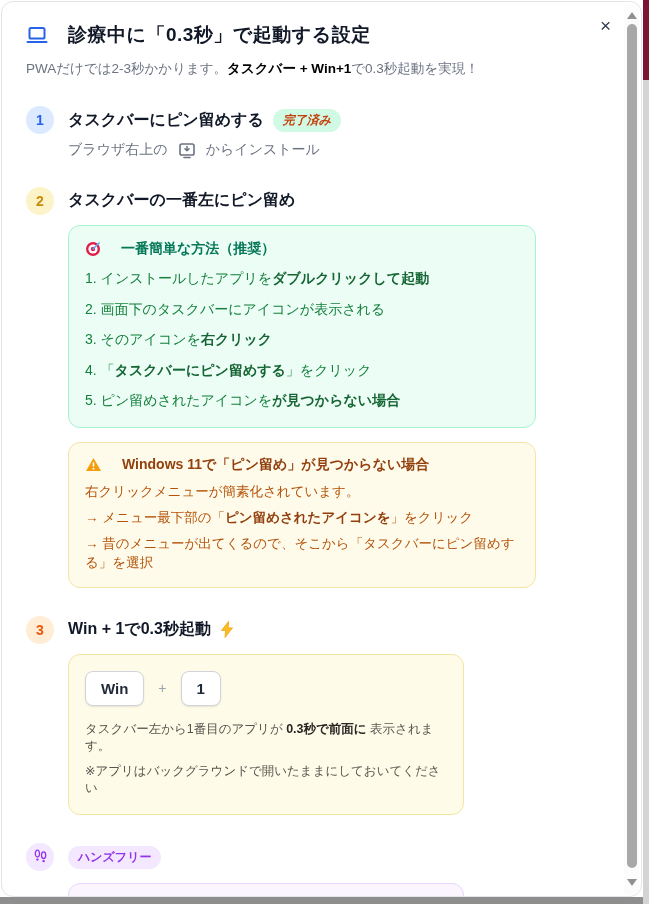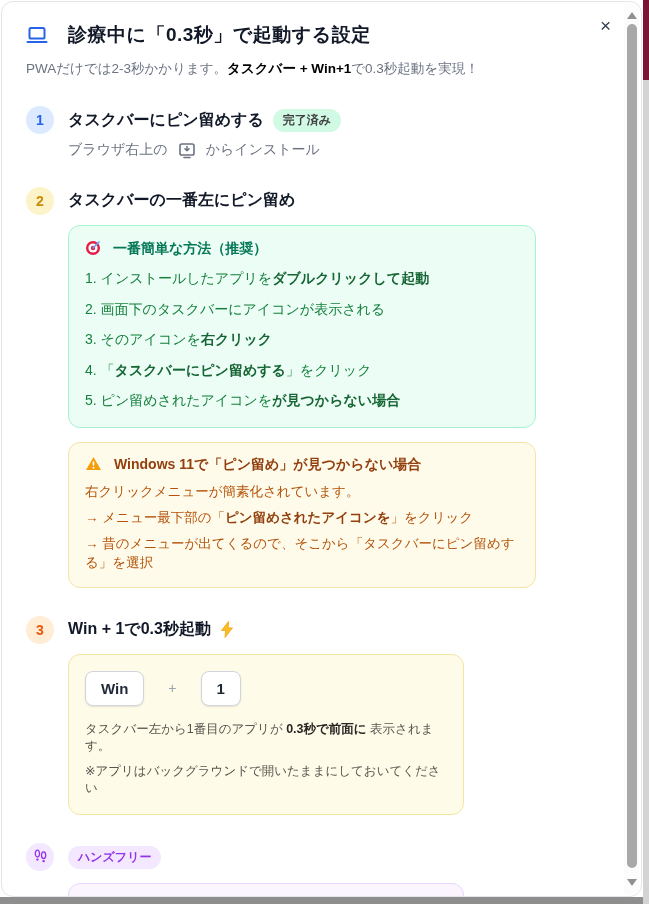--- a/index.html
+++ b/index.html
@@ -29,39 +29,39 @@
   .circle{width:28px;height:28px;border-radius:50%;display:flex;align-items:center;
     justify-content:center;font-weight:700;font-size:14px;flex:none;}
   .c1{background:#dbeafe;color:#2563eb;}
   .c2{background:#fdf3c9;color:#ca8a04;}
   .c3{background:#ffedd5;color:#ea580c;}
   .c4{background:#f3e8ff;}
   .scol{flex:1;min-width:0;}
   .strow{display:flex;align-items:center;gap:9px;padding-top:3px;}
   .stitle{font-size:16px;font-weight:700;color:#111827;}
   .badge{font-size:12px;font-weight:700;border-radius:999px;padding:3px 10px;white-space:nowrap;}
-  .badge.done{background:#d1fae5;color:#404040;}
+  .badge.done{background:#d1fae5;color:#c2410c;font-style:italic;}
   .badge.hands{background:#f3e8ff;color:#9333ea;}
   .s1desc{margin-top:9px;color:#6b7280;font-size:14px;display:flex;align-items:center;gap:10px;}
 
   
   .box{border-radius:12px;box-sizing:border-box;margin-top:14px;}
-  .bhead{font-weight:700;font-size:14px;display:flex;gap:12px;}
+  .bhead{font-weight:700;font-size:14px;display:flex;align-items:center;gap:20px;}
   .rline{line-height:1.4;}
   .green{background:#ecfdf5;border:1px solid #a7f3d0;width:468px;padding:14px 16px 16px;}
   .green .bhead{color:#047857;}
   .green .rline{color:#15803d;font-size:14px;margin-top:11px;}
   .green .b{color:#166534;font-weight:700;}
   .warn{background:#fffbeb;border:1px solid #f6e3a7;width:468px;padding:13px 16px 14px;}
   .warn .bhead{color:#92400e;}
   .warn .rline{color:#b45309;font-size:13.5px;margin-top:7px;}
   .warn .rline:first-of-type{margin-top:9px;}
   .warn .b{color:#92400e;font-weight:700;}
   .keybox{background:#fefce8;border:1px solid #f3e5a2;width:396px;padding:16px;}
-  .keys{display:flex;align-items:center;gap:24px;}
+  .keys{display:flex;align-items:center;gap:14px;}
   .kbd{background:#fff;border:1px solid #d1d5db;border-radius:8px;padding:8px 15px;
     font-weight:700;font-size:15px;color:#1f2937;box-shadow:0 1px 2px rgba(0,0,0,.10);}
   .plus{color:#9ca3af;font-size:14px;}
   .keybox .rline{font-size:12.5px;color:#57534e;margin-top:7px;}
   .keybox .rline:first-of-type{margin-top:15px;}
   .keybox .b{color:#292524;font-weight:700;}
   .purple{background:#faf5ff;border:1px solid #e9d5ff;width:396px;padding:14px 16px;}
 
   
   .sbar{position:absolute;top:2px;bottom:2px;right:2px;width:15px;background:#fcfcfc;z-index:4;}

